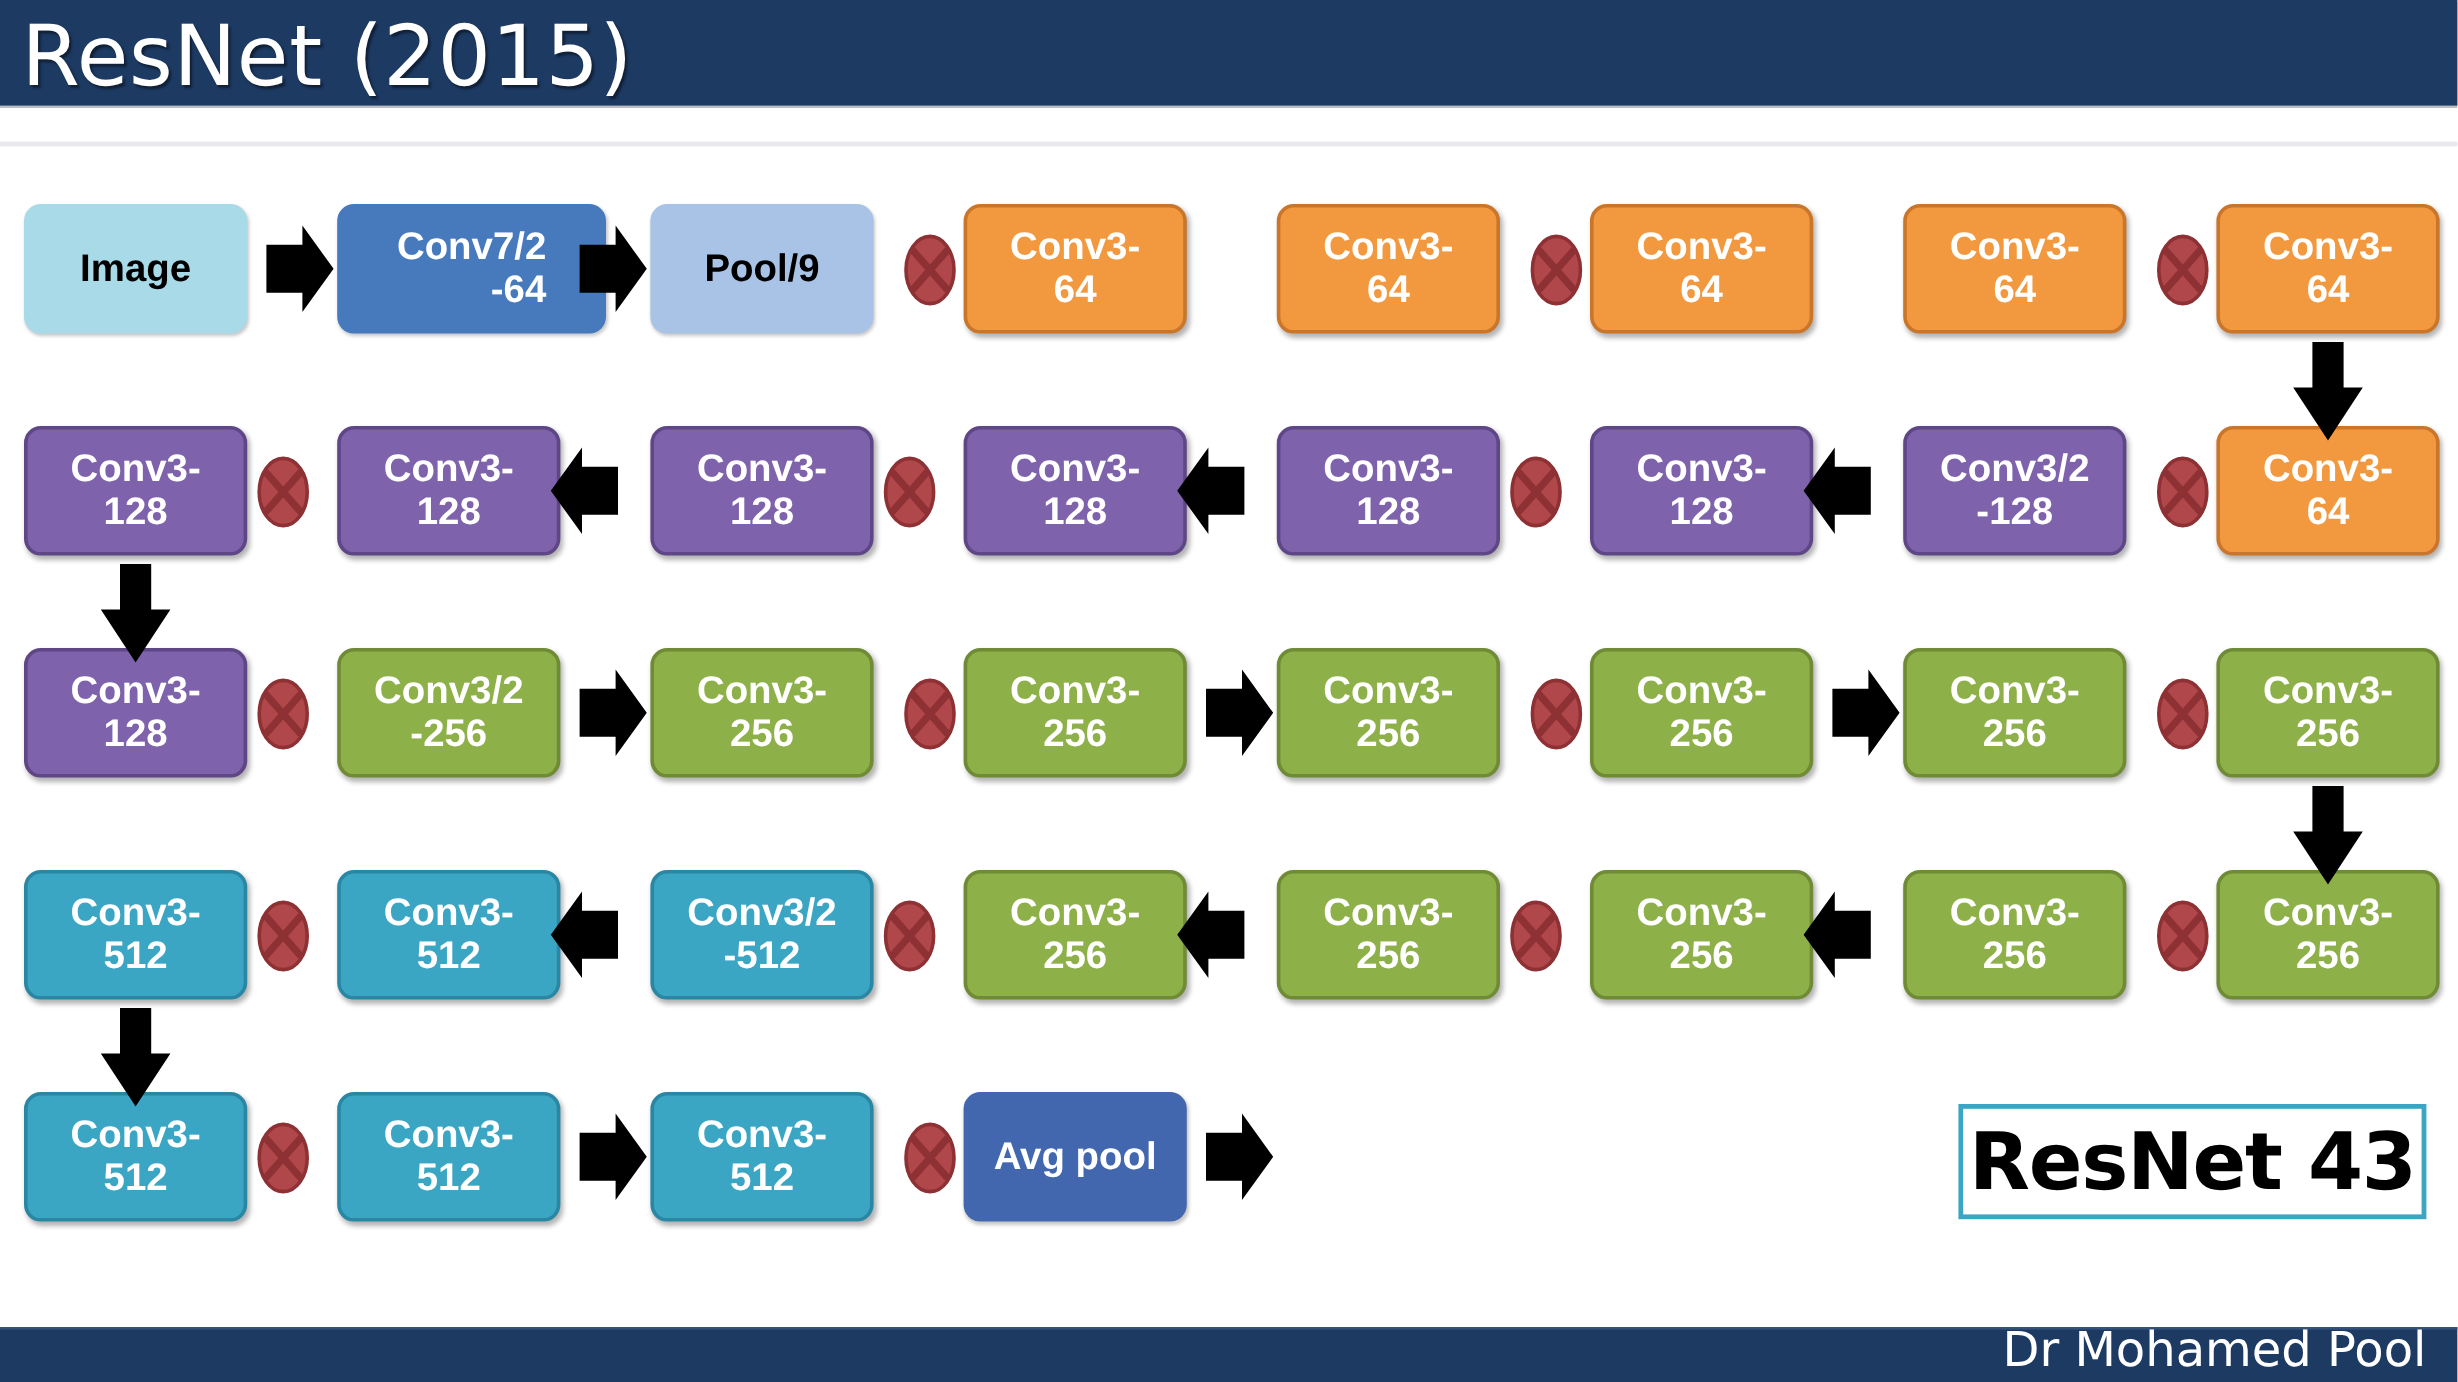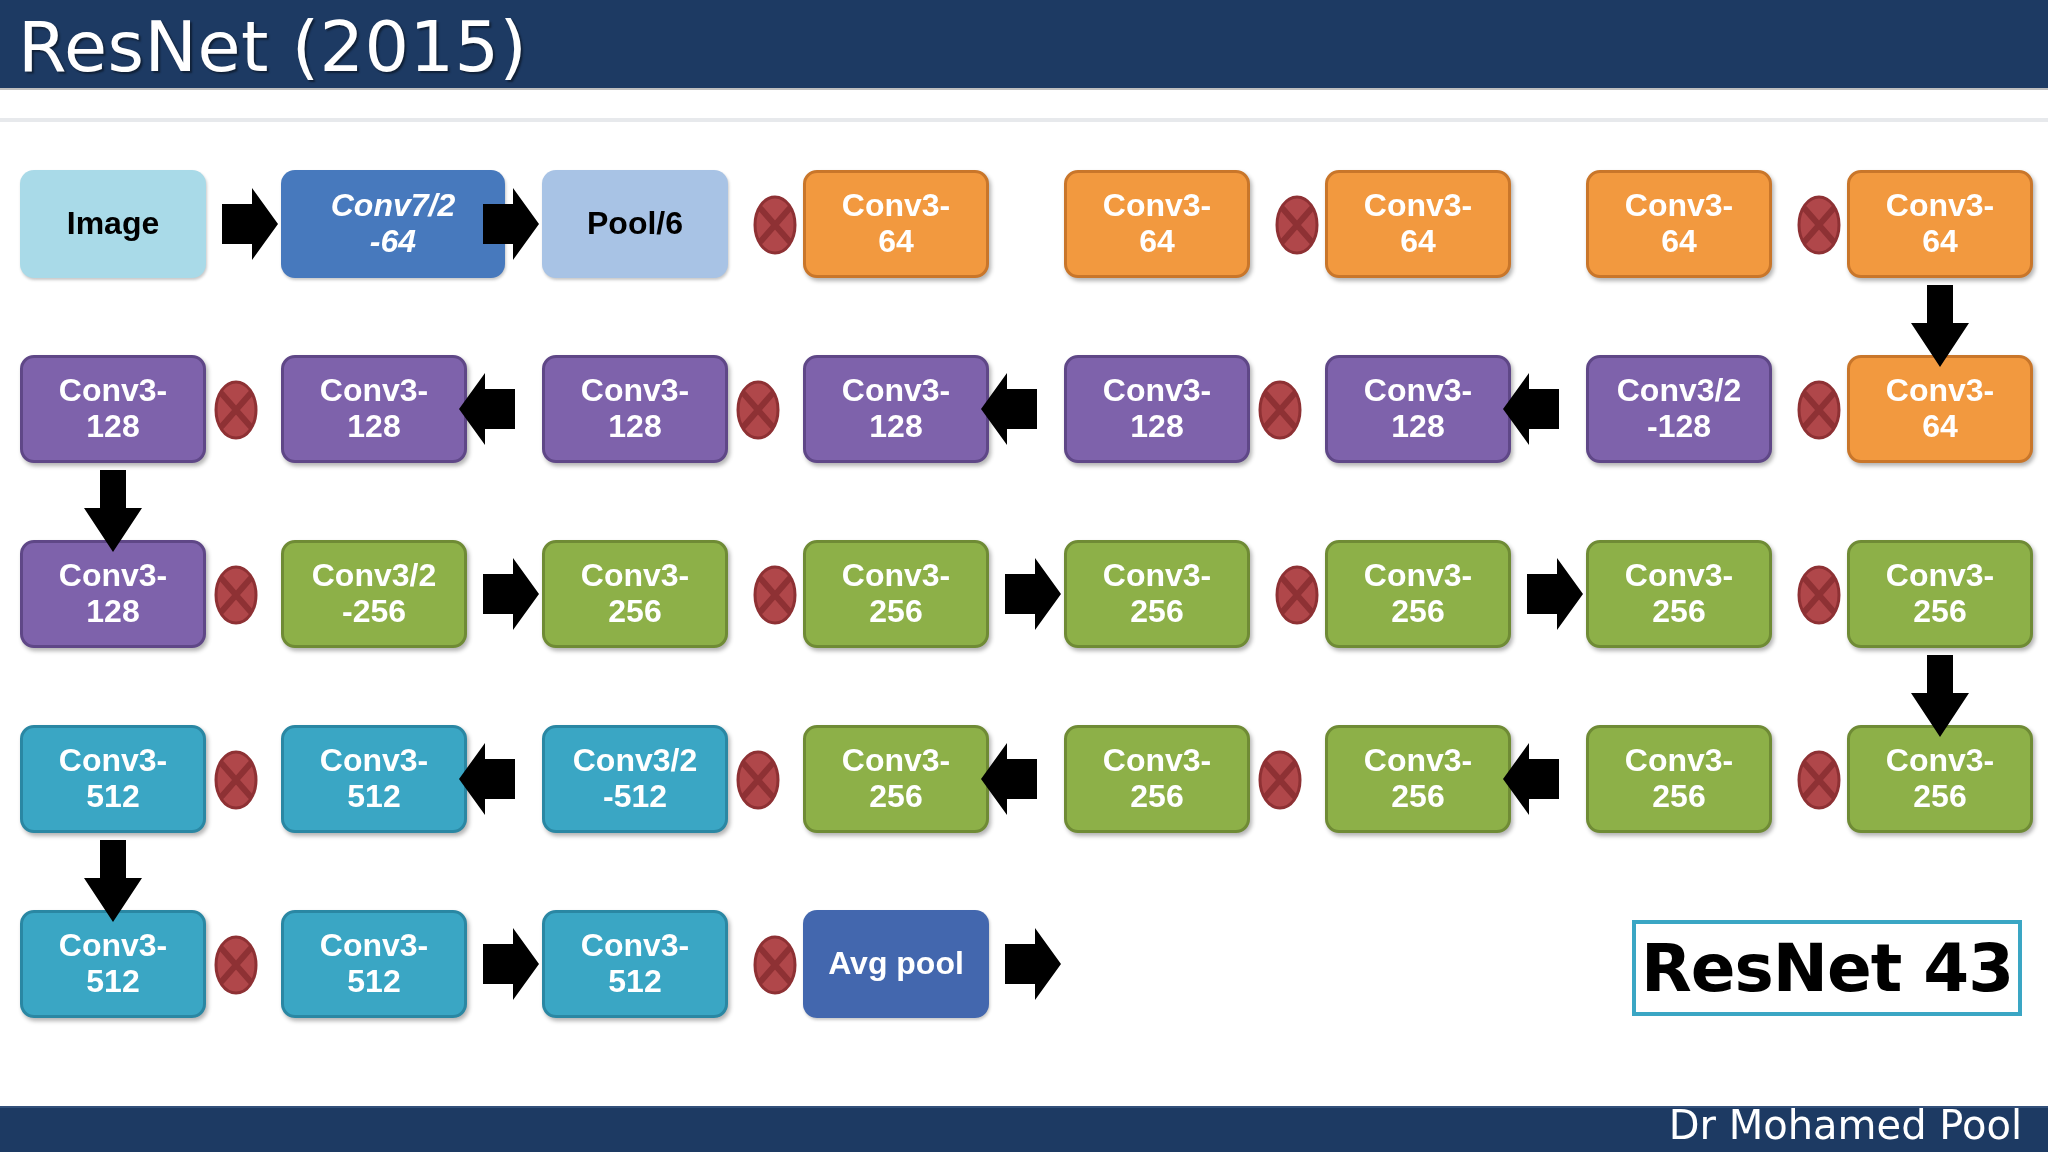--- a/index.html
+++ b/index.html
@@ -52,21 +52,21 @@
     border-radius:14px;
     display:flex;align-items:center;justify-content:center;
     text-align:center;
     line-height:1.12;
     font-weight:bold;
     font-size:32px;
     white-space:pre-line;
     top:0;height:108px;
     box-shadow:2px 3px 4px rgba(0,0,0,.30);
   }
-  .node.plain{box-shadow:1px 2px 3px rgba(0,0,0,.22);}
+  .node.plain{box-shadow:1px 2px 3px rgba(0,0,0,.22);text-align:right;}
 
   
   .t-image   {background:#a9dae8;color:#000000;border:none;}
   .t-conv7   {background:#4779bd;color:#ffffff;border:none;}
   .t-pool    {background:#a8c3e5;color:#000000;border:none;}
   .t-fc      {background:#abc3e5;color:#000000;border:none;}
   .t-avgpool {background:#4367ae;color:#ffffff;border:none;}
   .t-orange  {background:#f2993f;color:#ffffff;border:3px solid #c9762a;}
   .t-purple  {background:#7e62ab;color:#ffffff;border:3px solid #5f4787;}
   .t-green   {background:#8db048;color:#ffffff;border:3px solid #6f8b35;}
@@ -119,23 +119,23 @@
 <body>
 
 <div class="header">
   <div class="header-title">ResNet (2015)</div>
 </div>
 <div class="header-underline"></div>
 
 <div class="canvas" id="canvas">
     <div class="row row-1">
       <div class="node t-image plain" style="left: 20px; width: 186px;">Image</div>
-      <div class="node t-conv7 plain" style="left: 281px; width: 224px; font-style: italic;">Conv7/2
+      <div class="node t-conv7 plain" style="left: 281px; width: 224px;">Conv7/2
 -64</div>
-      <div class="node t-pool plain" style="left: 542px; width: 186px;">Pool/6</div>
+      <div class="node t-pool plain" style="left: 542px; width: 186px;">Pool/9</div>
       <div class="node t-orange" style="left: 803px; width: 186px;">Conv3-
 64</div>
       <div class="node t-orange" style="left: 1064px; width: 186px;">Conv3-
 64</div>
       <div class="node t-orange" style="left: 1325px; width: 186px;">Conv3-
 64</div>
       <div class="node t-orange" style="left: 1586px; width: 186px;">Conv3-
 64</div>
       <div class="node t-orange" style="left: 1847px; width: 186px;">Conv3-
 64</div>

